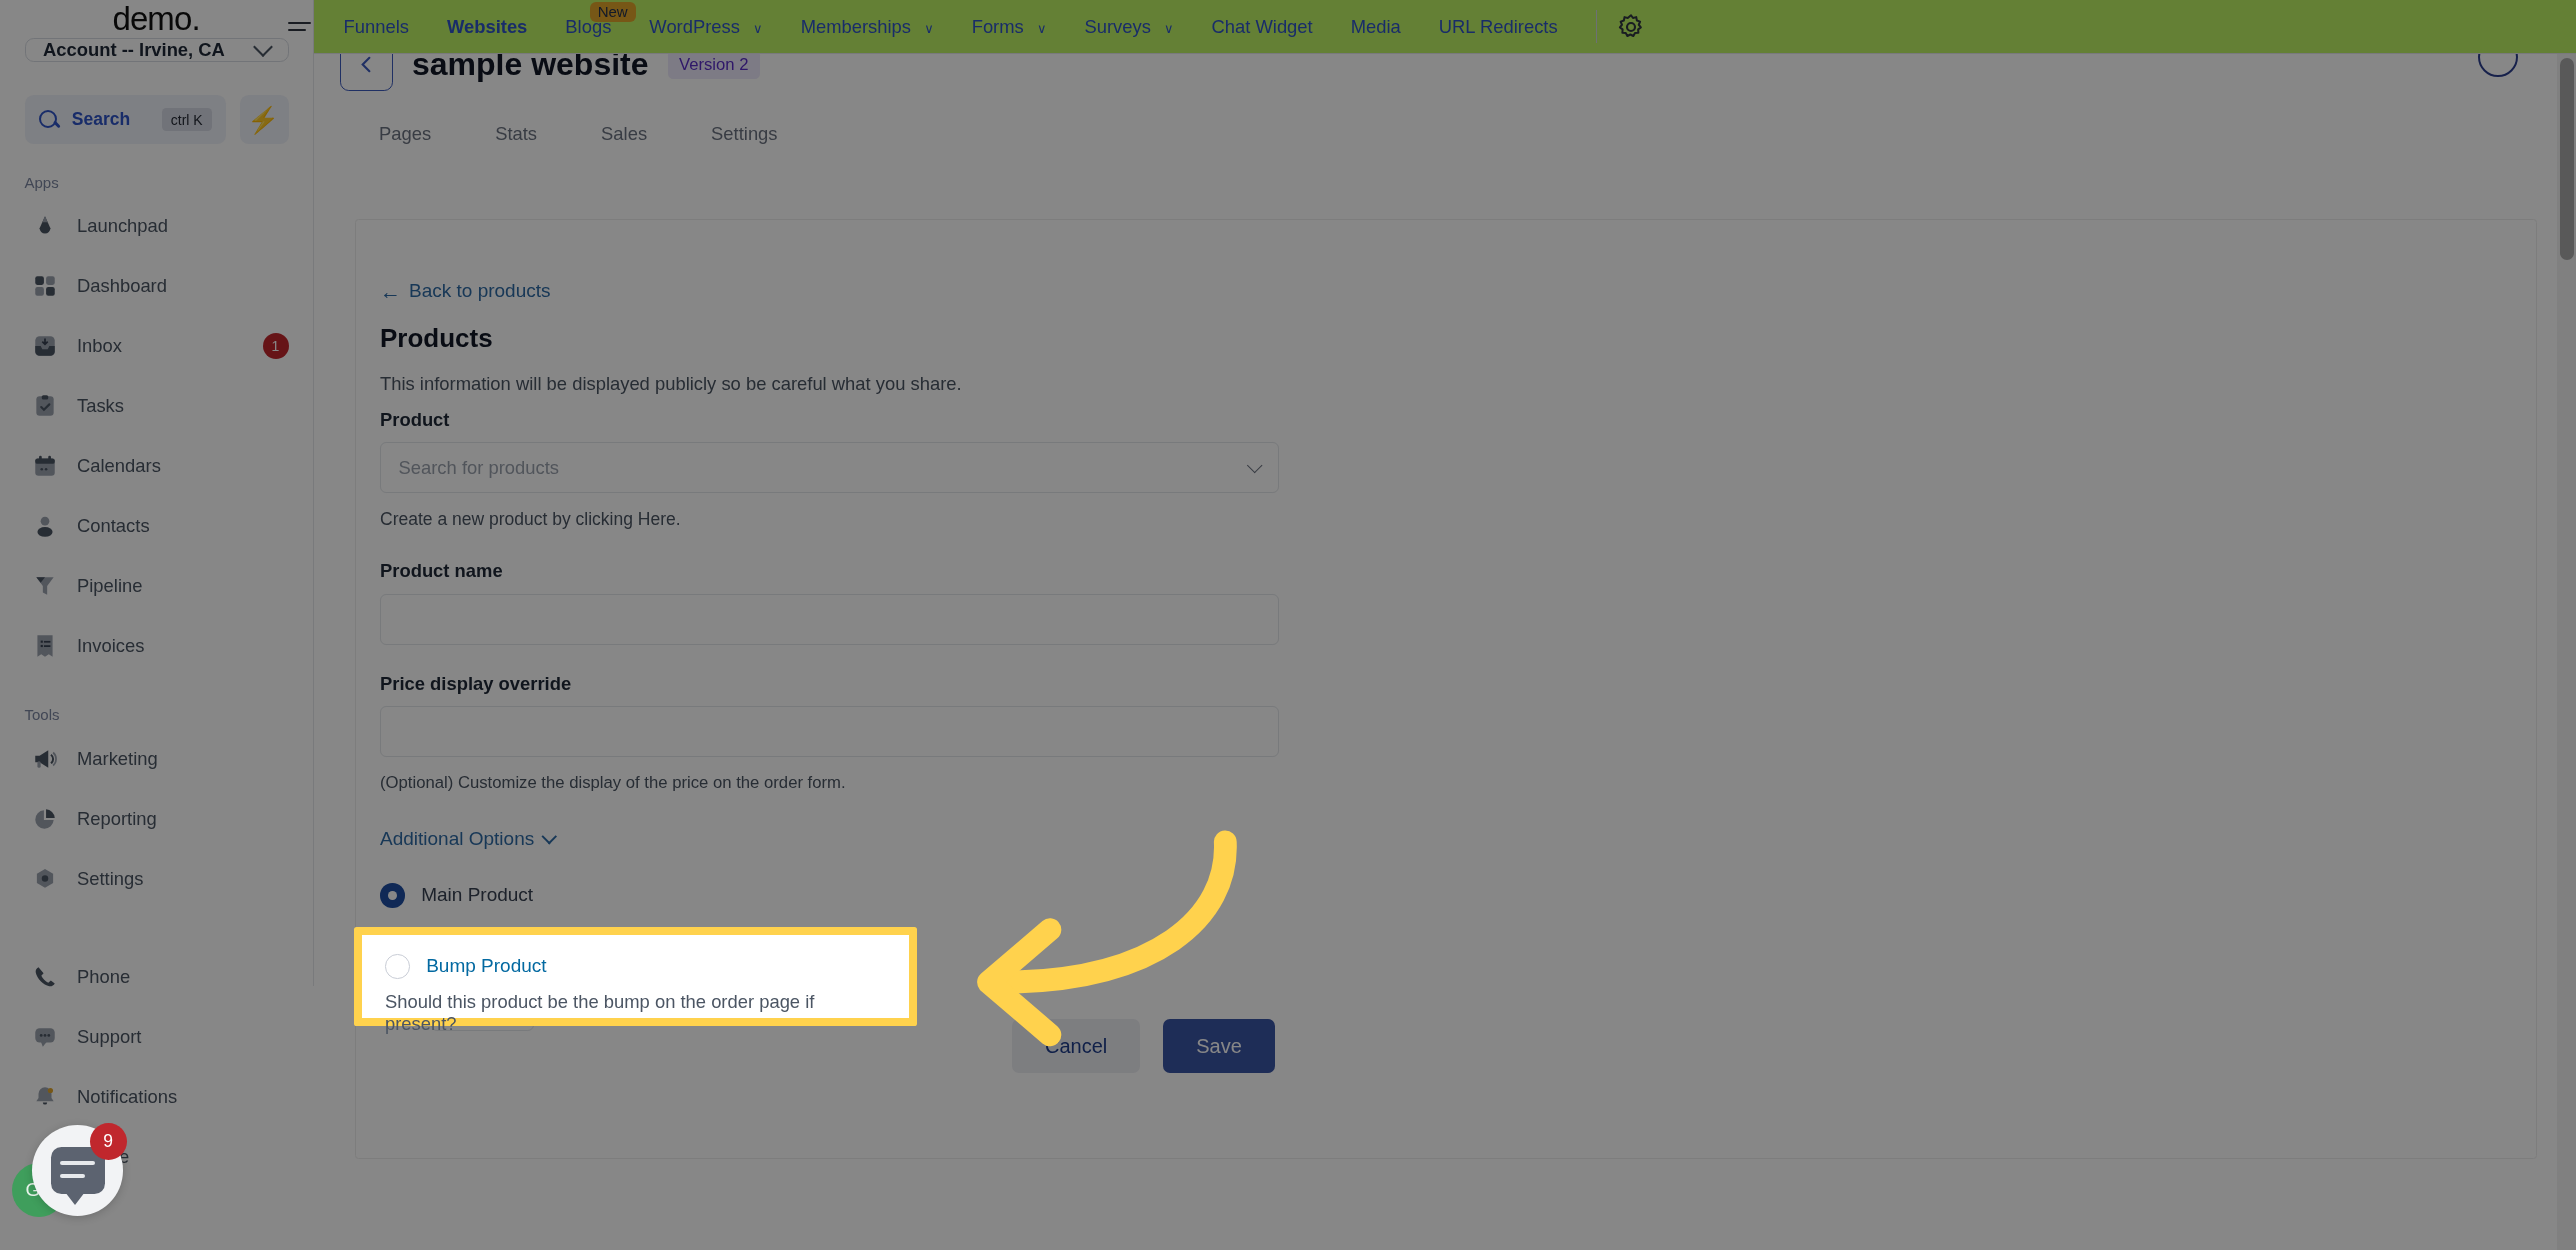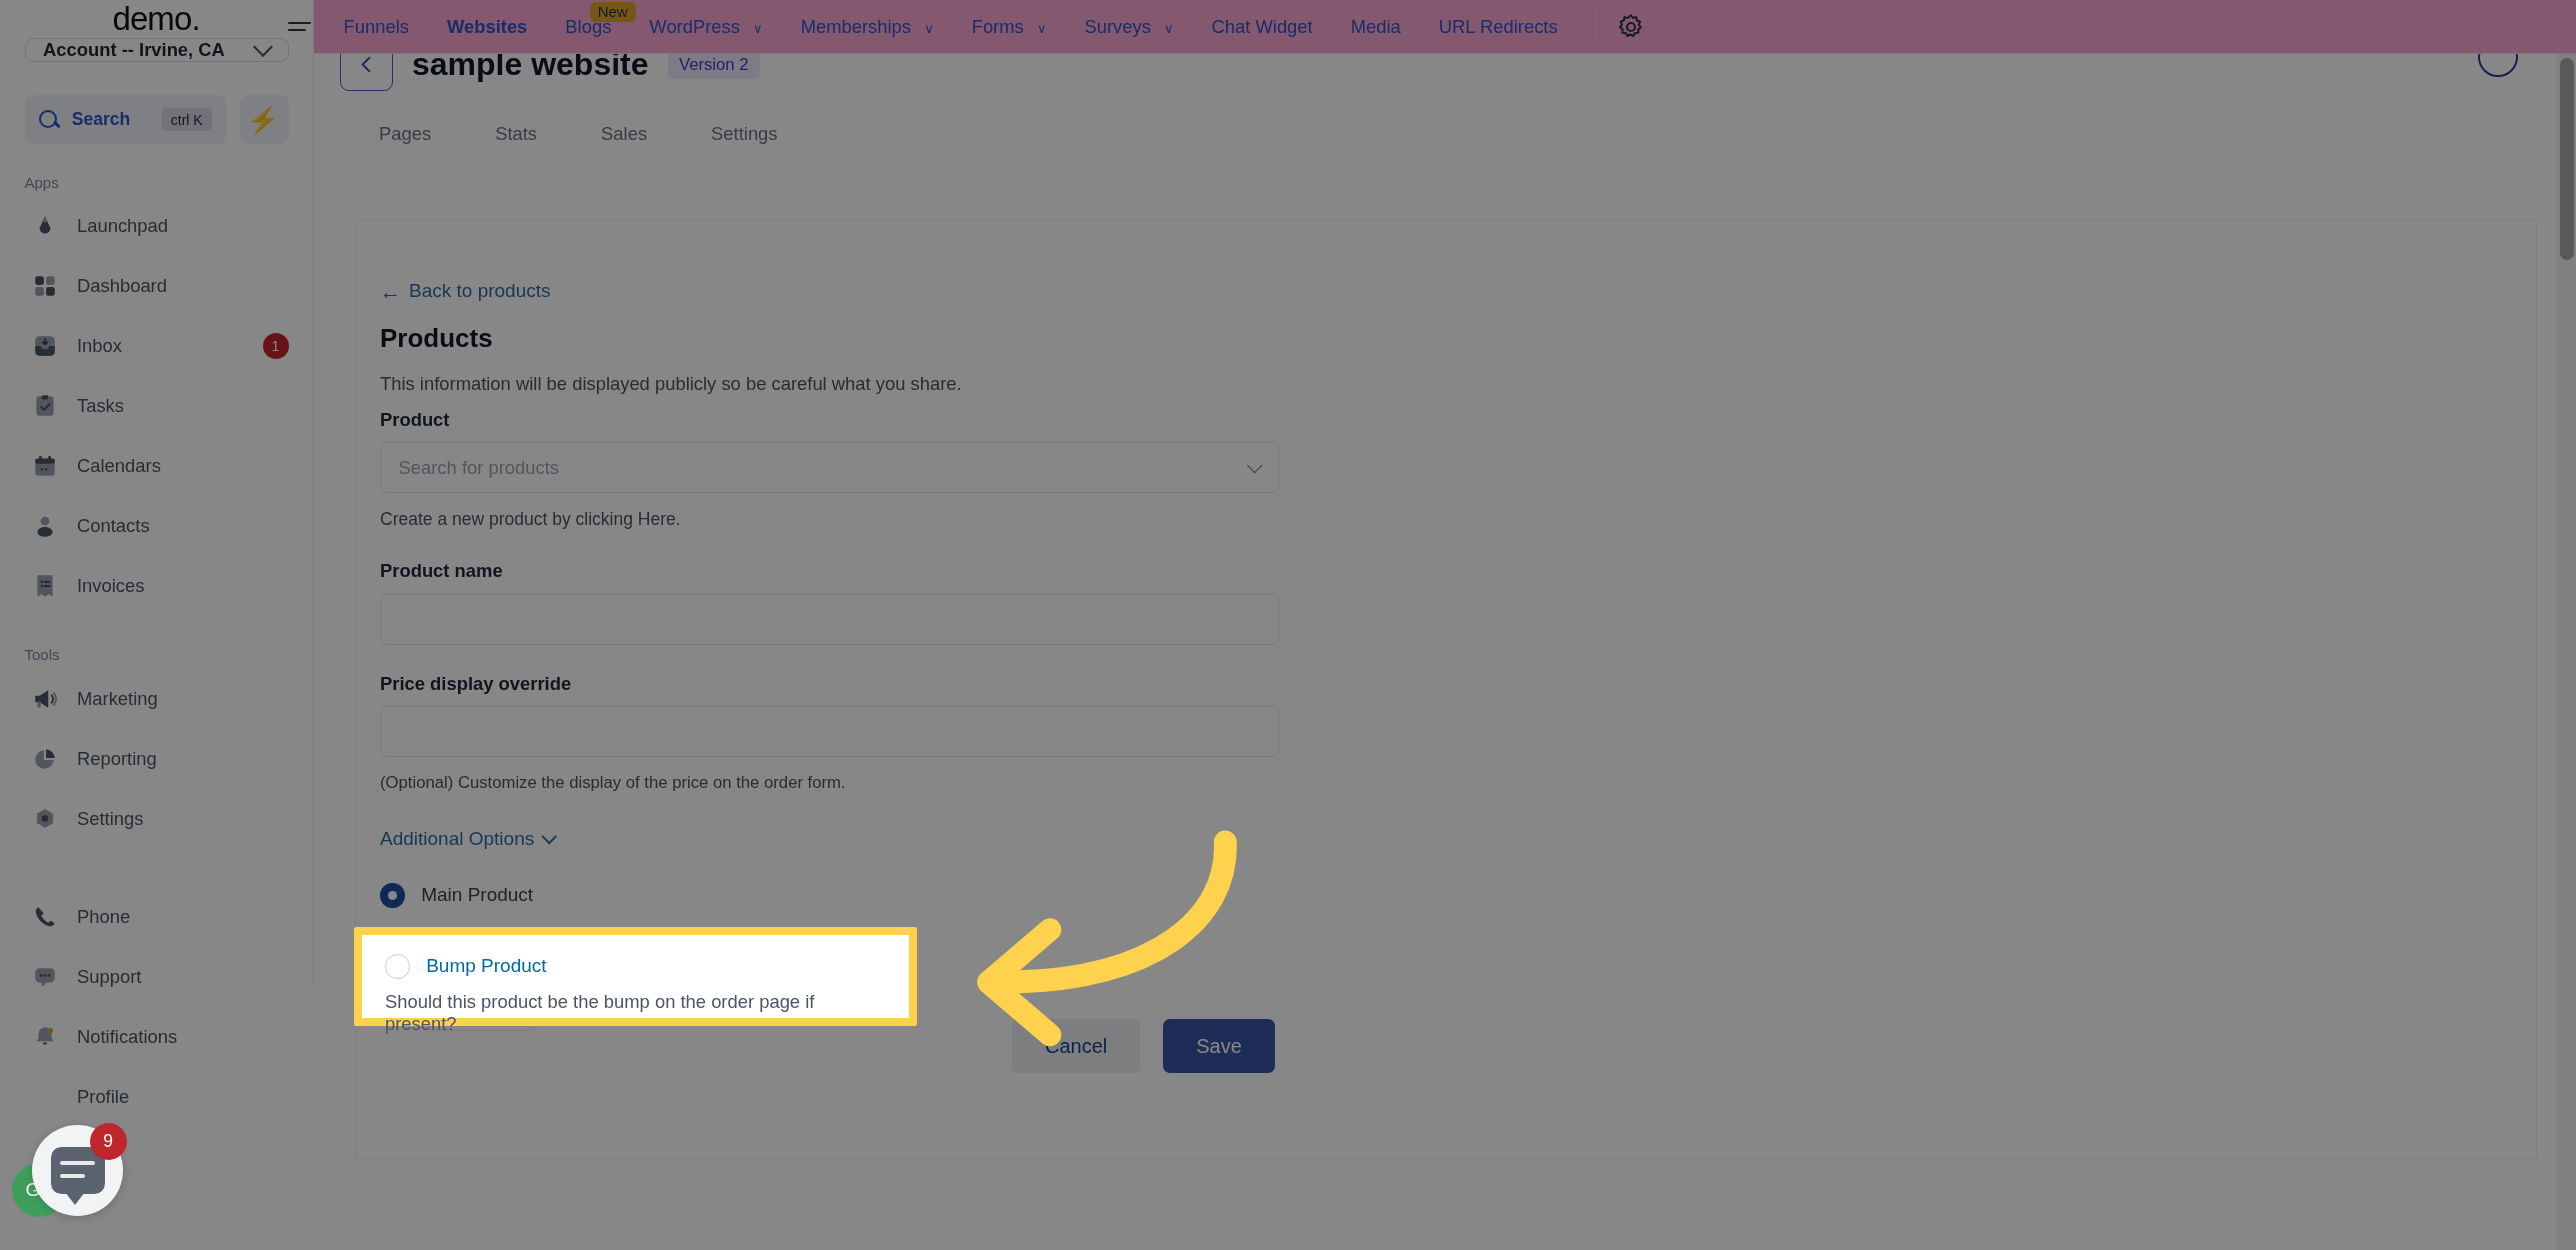--- a/index.html
+++ b/index.html
@@ -63,21 +63,21 @@
   .badge {
     background:#c0272d; color:#fff; font-size:14px; width:26px; height:26px; border-radius:50%;
     display:flex; align-items:center; justify-content:center; font-weight:400;
   }
 
   .side-divider { height:0.9px; background:#e5e7eb; margin:30px 0 8.8px 0; }
 
   
   .topnav {
     position:absolute; left:314px; top:0; width:2262px; height:54px;
-    background:#f9a8d4; border-bottom:0.9px solid #e5e7eb; z-index:300;
+    background:#bef264; border-bottom:0.9px solid #e5e7eb; z-index:300;
     display:flex; align-items:center; padding-left:10.5px; gap:0;
   }
   .hamburger { position:absolute; left:-26px; top:17.5px; width:23px; z-index:400;}
   .hamburger span { display:block; height:2.6px; background:#303640; border-radius:1.8px; margin:4.4px 0;}
   .hamburger span:nth-child(1){ width:23px; }
   .hamburger span:nth-child(2){ width:17.5px; }
   .nav-link { font-size:18.4px; color:#2f54c7; padding:0 19px; position:relative; white-space:nowrap; }
   .nav-link.active { font-weight:700; }
   .nav-link .caret { display:inline-block; margin-left:8px; font-size:13px; }
   .new-badge {
@@ -296,20 +296,27 @@
       </div>
 
       <div class="nav-item">
         <svg class="ico" viewBox="0 0 24 24">
           <circle cx="12" cy="7.5" r="4" fill="#9ca3af"></circle>
           <ellipse cx="12" cy="17.5" rx="7" ry="4.5" fill="#4b5563"></ellipse>
         </svg>
         <span class="lbl">Contacts</span>
       </div>
 
+      <div class="nav-item">
+        <svg class="ico" viewBox="0 0 24 24">
+          <path d="M4 4 h16 l-6 8 v8 l-4-2 v-6 Z" fill="#9ca3af"></path>
+          <path d="M4 4 h8 l-4 5 Z" fill="#4b5563"></path>
+        </svg>
+        <span class="lbl">Pipeline</span>
+      </div>
 
       <div class="nav-item">
         <svg class="ico" viewBox="0 0 24 24">
           <path d="M5 2 h14 v20 l-3.5-2.5 L12 22 l-3.5-2.5 L5 22 Z" fill="#9ca3af"></path>
           <rect x="8" y="7" width="2" height="2" fill="#374151"></rect>
             <rect x="11" y="7.3" width="6" height="1.6" fill="#374151"></rect>
           <rect x="8" y="11" width="2" height="2" fill="#374151"></rect>
             <rect x="11" y="11.3" width="6" height="1.6" fill="#374151"></rect>
         </svg>
         <span class="lbl">Invoices</span>

